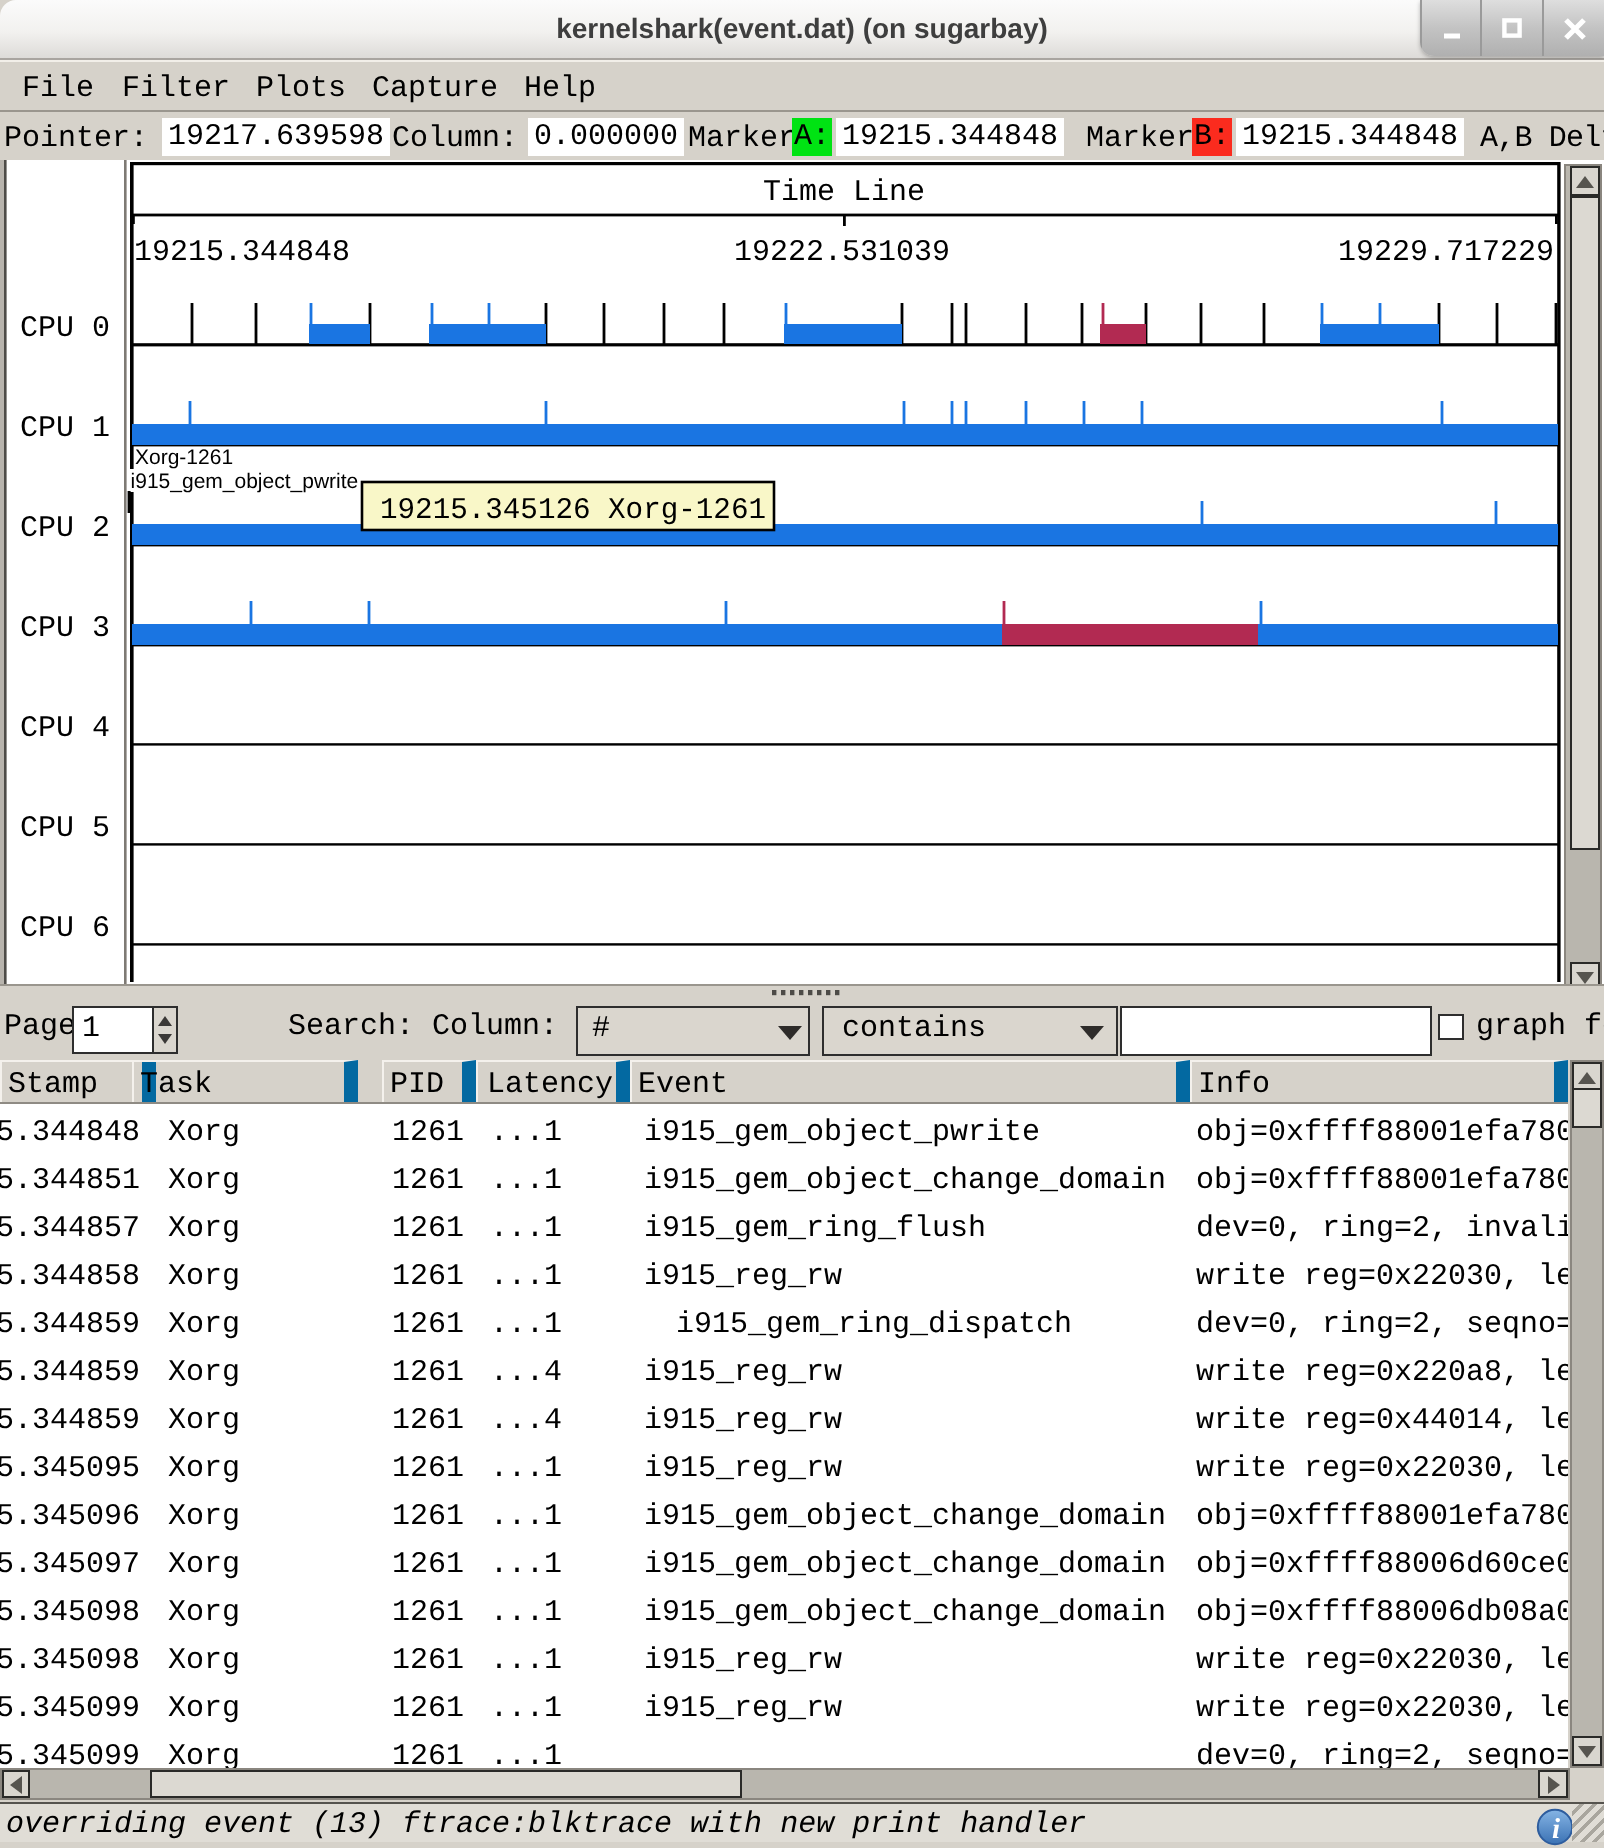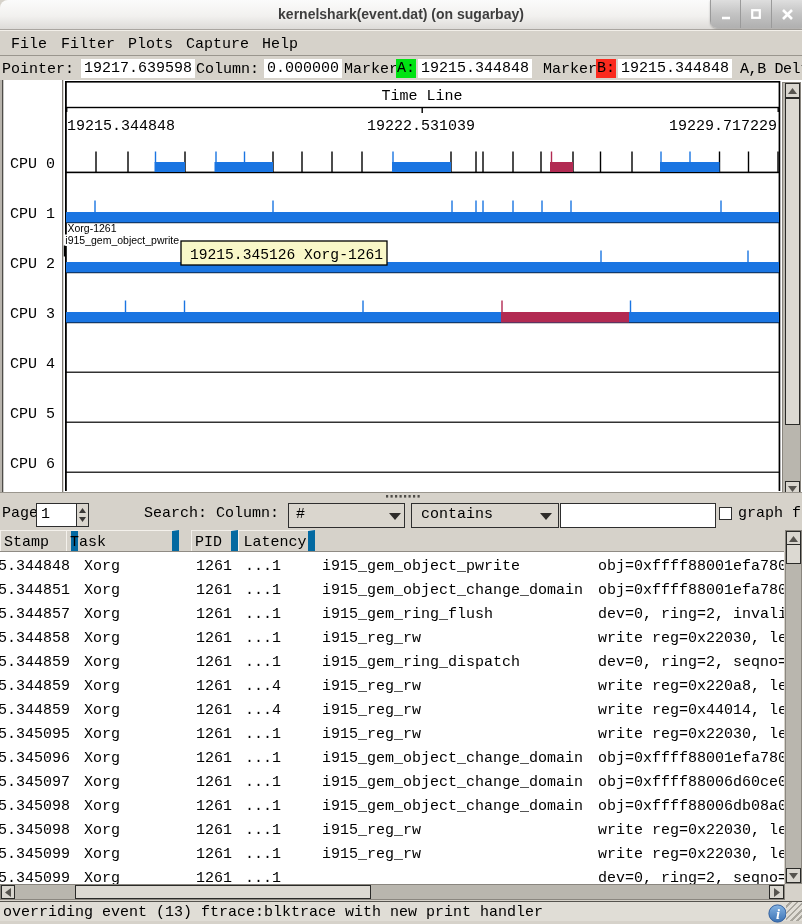--- a/index.html
+++ b/index.html
@@ -38,21 +38,21 @@
 #tbody{left:0;top:552px;width:784px;height:332px;background:#fff;overflow:hidden;}
 .trow{position:absolute;left:0;width:784px;height:24px;white-space:nowrap;}
 .trow span{position:absolute;top:6px;}
 
 .sbtrough{position:absolute;background:#b9b6ae;border:1px solid #8a867f;box-sizing:border-box;}
 .sbthumb{position:absolute;background:#dcd9d2;border:1.5px solid #2a2a28;box-sizing:border-box;}
 .sbbtn{position:absolute;background:#d9d6cf;border:1.5px solid #2a2a28;box-sizing:border-box;
   display:flex;align-items:center;justify-content:center;}
 
 #statusbar{left:0;top:901px;width:802px;height:20px;background:#e0ddd6;border-top:1px solid #55534e;box-sizing:border-box;}
-#statusbar .t{position:absolute;left:3px;top:2px;}
+#statusbar .t{position:absolute;left:3px;top:2px;font-style:italic;}
 #resize-grip{position:absolute;right:0;top:902px;width:16px;height:19px;
   background:#e0ddd6 repeating-linear-gradient(315deg,rgba(0,0,0,0) 0 2.6px,#a9a69e 2.6px 4.4px);}
 </style></head>
 <body>
 
 <div class="abs" id="titlebar"></div>
 <div class="abs" id="title">kernelshark(event.dat) (on sugarbay)</div>
 <div class="abs" id="winbtns">
   <div class="wbtn">
       <svg width="14" height="14">
@@ -228,20 +228,22 @@
   <div class="entry" style="left:560px;top:3px;width:156px;height:25px;"></div>
   <div class="entry" style="left:719px;top:7px;width:13px;height:13px;border-width:1.5px;"></div>
   <span class="t" style="left:738px">graph follows</span>
 </div>
 
 <div class="abs" id="thead">
   <div class="hcell" style="left:0;width:78px;">Stamp</div>
   <div class="hcell" style="left:66px;width:113px;">Task</div>
   <div class="hcell" style="left:191px;width:47px;">PID</div>
   <div class="hcell" style="left:238px;width:77px;text-align:center;">Latency</div>
+  <div class="hcell" style="left:315px;width:280px;">Event</div>
+  <div class="hcell" style="left:595px;width:189px;">Info</div>
 </div>
 
 <div class="abs" id="tbody">
 <div class="trow" style="top:0px">
       <span style="left:-2px">5.344848</span>
       <span style="left:84px">Xorg</span>
       <span style="left:196px">1261</span>
       <span style="left:245px">...1</span>
       <span style="left:322px">i915_gem_object_pwrite</span>
       <span style="left:598px">obj=0xffff88001efa7800</span>
@@ -268,21 +270,21 @@
       <span style="left:196px">1261</span>
       <span style="left:245px">...1</span>
       <span style="left:322px">i915_reg_rw</span>
       <span style="left:598px">write reg=0x22030, len=4</span>
     </div>
 <div class="trow" style="top:96px">
       <span style="left:-2px">5.344859</span>
       <span style="left:84px">Xorg</span>
       <span style="left:196px">1261</span>
       <span style="left:245px">...1</span>
-      <span style="left:322px">i915_gem_ring_dispatch</span>
+      <span style="left:338px">i915_gem_ring_dispatch</span>
       <span style="left:598px">dev=0, ring=2, seqno=1</span>
     </div>
 <div class="trow" style="top:120px">
       <span style="left:-2px">5.344859</span>
       <span style="left:84px">Xorg</span>
       <span style="left:196px">1261</span>
       <span style="left:245px">...4</span>
       <span style="left:322px">i915_reg_rw</span>
       <span style="left:598px">write reg=0x220a8, len=4</span>
     </div>

